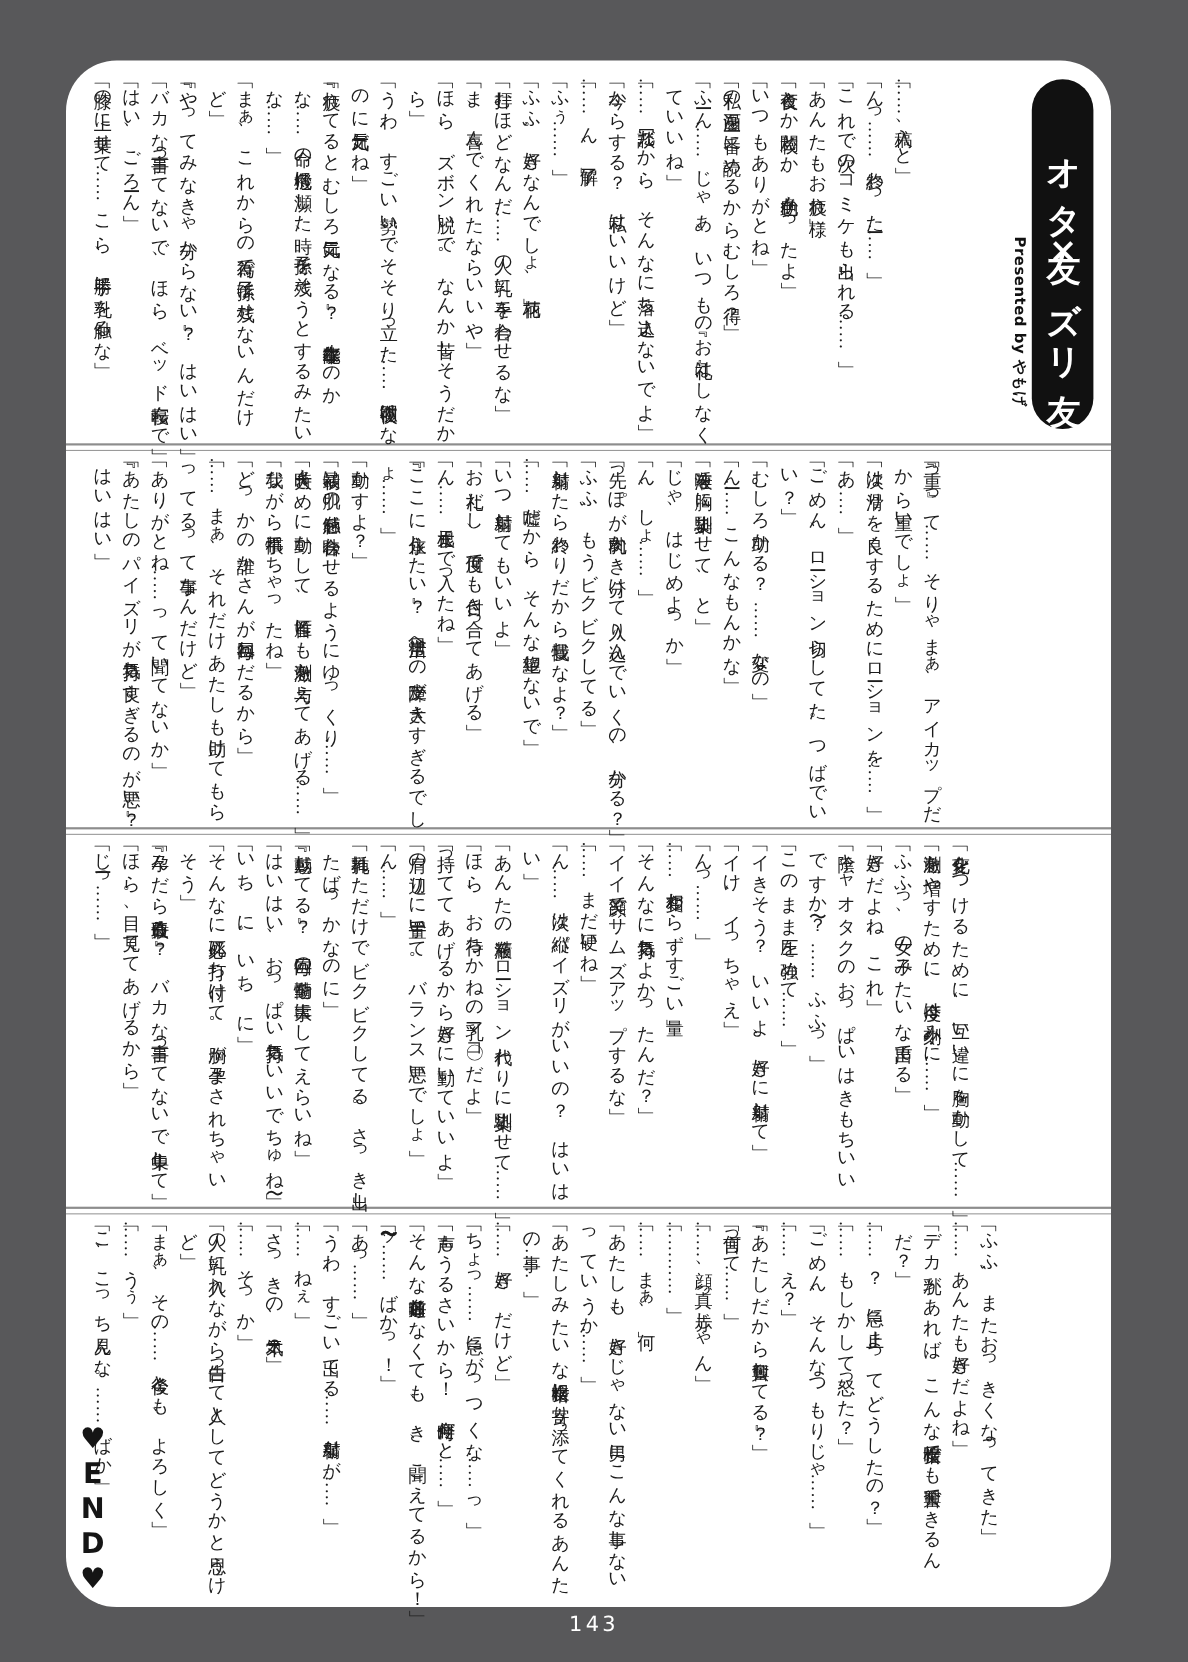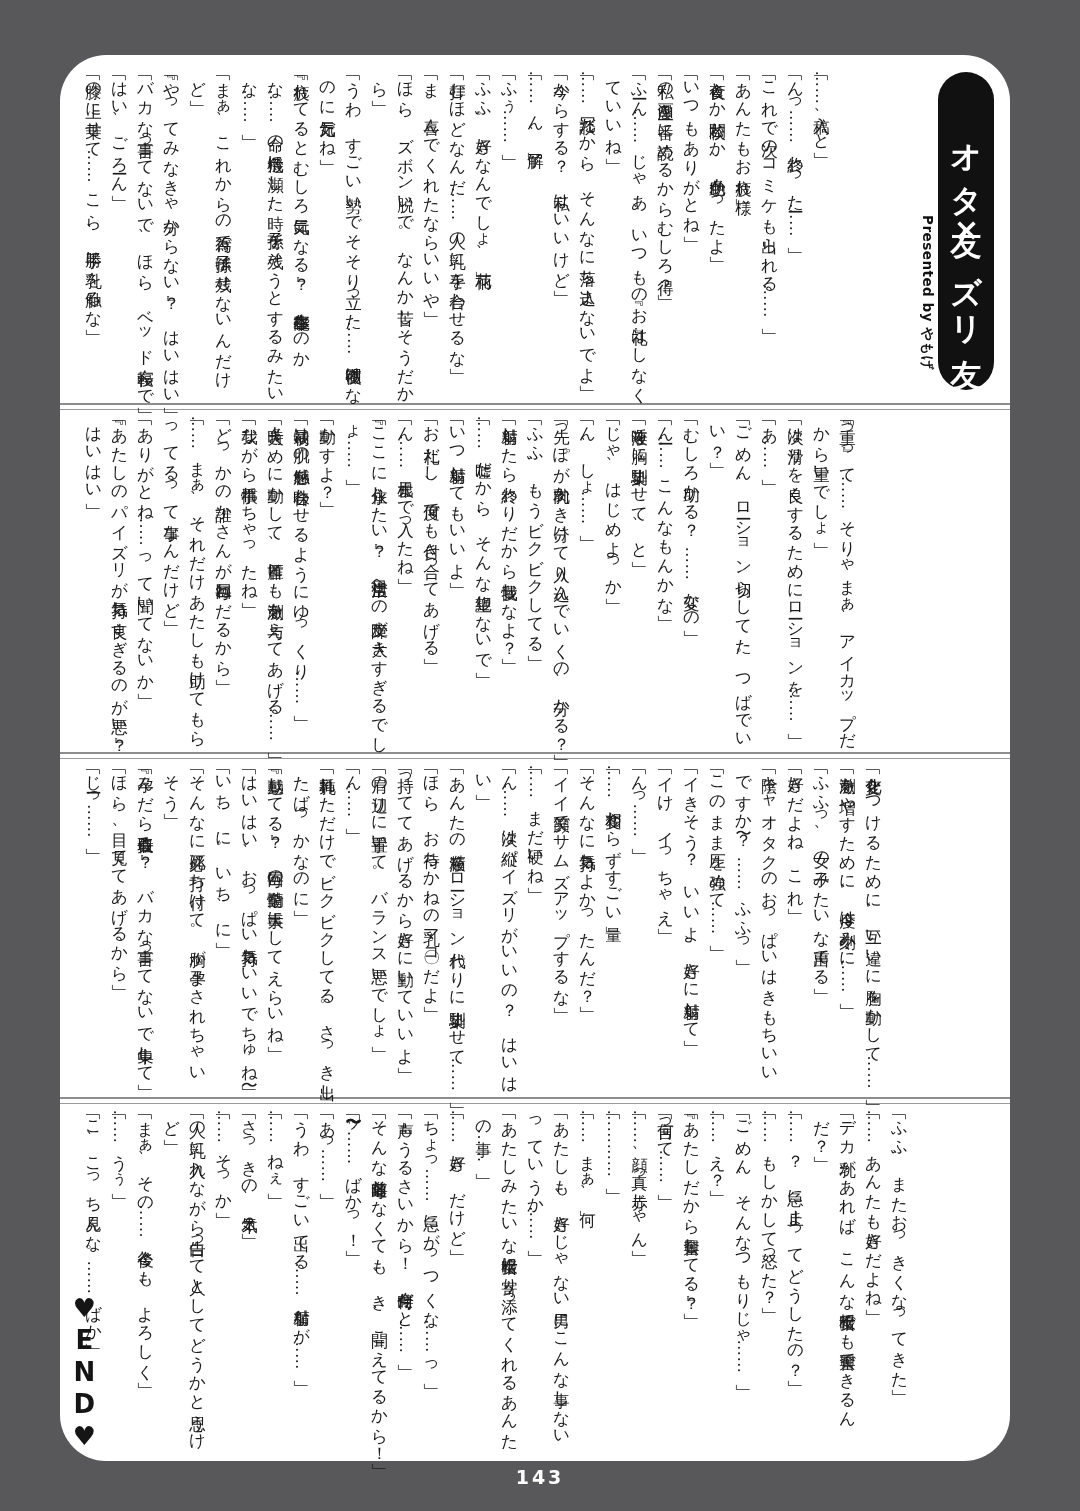--- a/index.html
+++ b/index.html
@@ -74,21 +74,21 @@
     font-size:26px;
     line-height:1.05;
     letter-spacing:2px;
     color:#151515;
   }
   .page-number{
     position:absolute;left:0;top:1466px;width:1080px;
     text-align:center;
     color:#ffffff;
     font-family:"DejaVu Sans",sans-serif;
-    font-weight:bold;
+    font-weight:normal;
     font-size:19px;
     letter-spacing:3px;
   }
 </style>
 </head>
 <body>
 
 <div class="page">
 
   <div class="title-badge">

